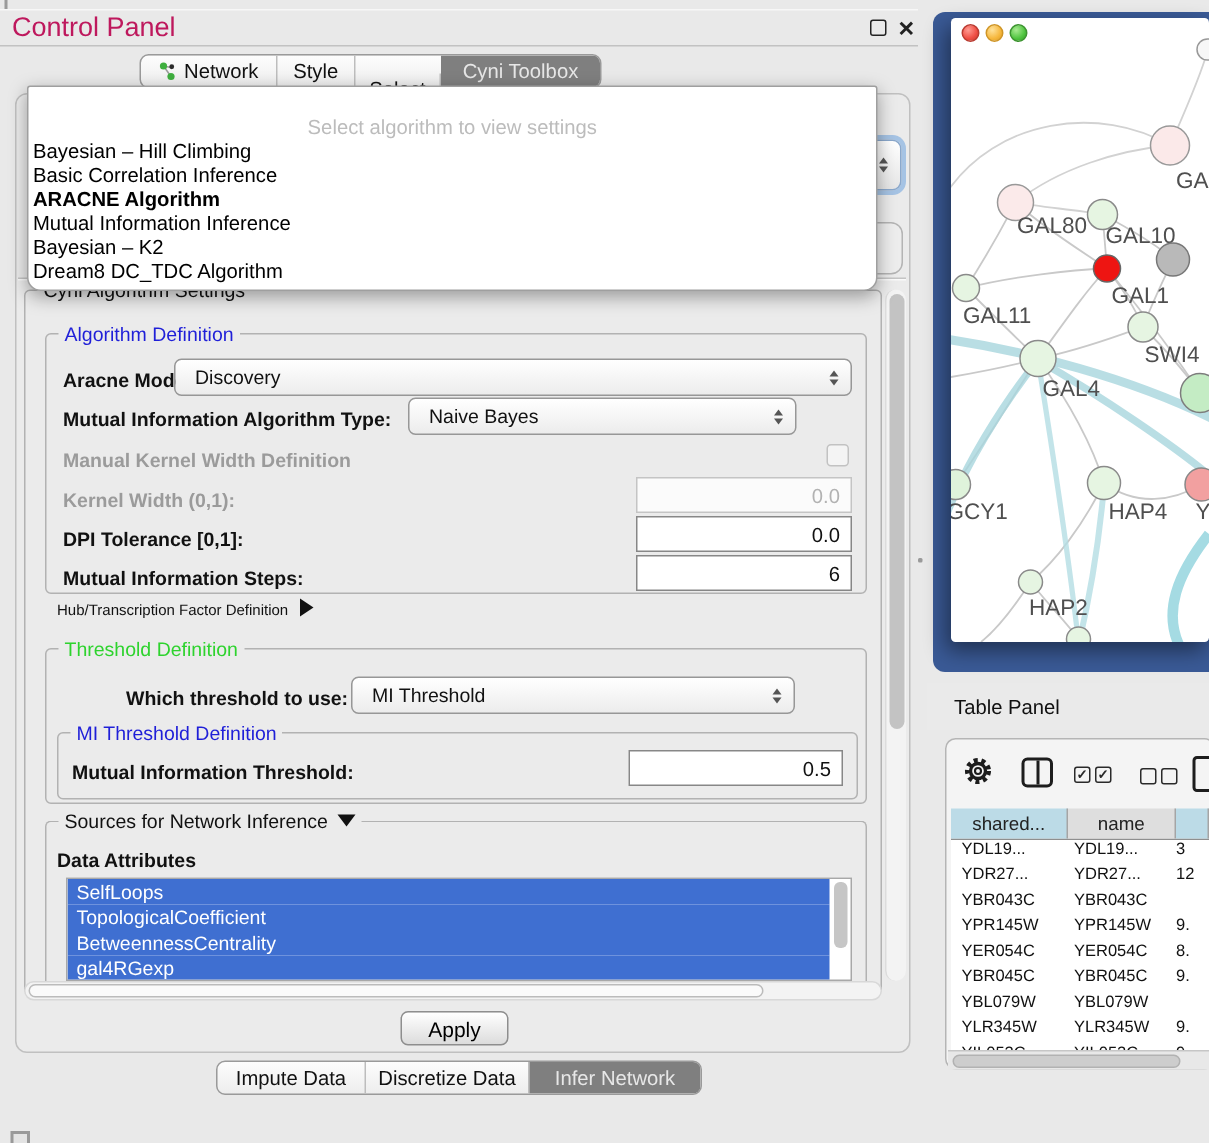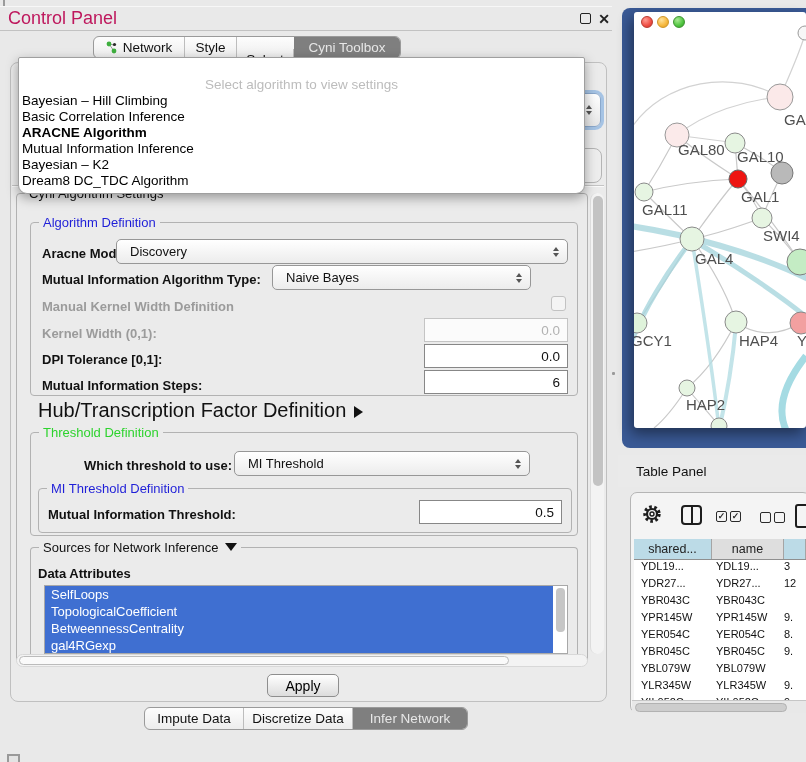--- a/index.html
+++ b/index.html
@@ -27,21 +27,21 @@
 .ghost-text{position:absolute;left:10px;top:12px;font-size:13.5px;color:#cfcfcf;white-space:nowrap}
 .ghost-combo{position:absolute;left:575px;top:93px;width:26px;height:34px;border:1px solid #8aa8cc;border-radius:6px;background:linear-gradient(#fff,#e6e6e6);box-shadow:0 0 0 3px rgba(96,156,222,.5);z-index:1}
 
 .hline{position:absolute;left:12px;top:185px;width:592px;height:2px;border-top:1px solid #c4c4c4;border-bottom:1px solid #fafafa;z-index:2}
 
 .group{position:absolute;border:1px solid #b2b2b2;border-radius:4px;z-index:2}
 .gtitle{position:absolute;top:-8px;left:8px;background:#ebebeb;padding:0 4px;font-size:13px;line-height:15px;white-space:nowrap}
 
 .lbl{position:absolute;font-size:13px;font-weight:bold;color:#111;white-space:nowrap;z-index:3}
 .lbl.dis{color:#9b9b9b}
-.lbl.norm{font-weight:normal;font-size:20px}
+.lbl.norm{font-weight:normal;font-size:10px}
 .combo{position:absolute;background:linear-gradient(#ffffff,#ececec);border:1px solid #979797;border-radius:5px;font-size:13px;display:flex;align-items:center;padding:0 22px 0 13px;color:#111;z-index:3}
 .arrows{position:absolute;right:8px;top:50%;transform:translateY(-50%);display:flex;flex-direction:column;gap:2px}
 .tri-up{width:0;height:0;border-left:3.5px solid transparent;border-right:3.5px solid transparent;border-bottom:4.5px solid #555}
 .tri-dn{width:0;height:0;border-left:3.5px solid transparent;border-right:3.5px solid transparent;border-top:4.5px solid #555}
 .field{position:absolute;background:#fff;border:1px solid #878787;font-size:13.5px;display:flex;align-items:center;justify-content:flex-end;padding:0 7px;z-index:3}
 .field.dis{border-color:#c4c4c4;color:#b2b2b2;background:#fbfbfb}
 .checkbox{position:absolute;width:15px;height:15px;border:1px solid #c2c2c2;border-radius:3px;background:#f4f4f4;z-index:3}
 .expander{display:inline-block;width:0;height:0;border-top:6px solid transparent;border-bottom:6px solid transparent;border-left:9px solid #111;margin-left:8px;vertical-align:-1px}
 .collapser{display:inline-block;width:0;height:0;border-left:6px solid transparent;border-right:6px solid transparent;border-top:8px solid #111;margin-left:6px;vertical-align:1px}
 

